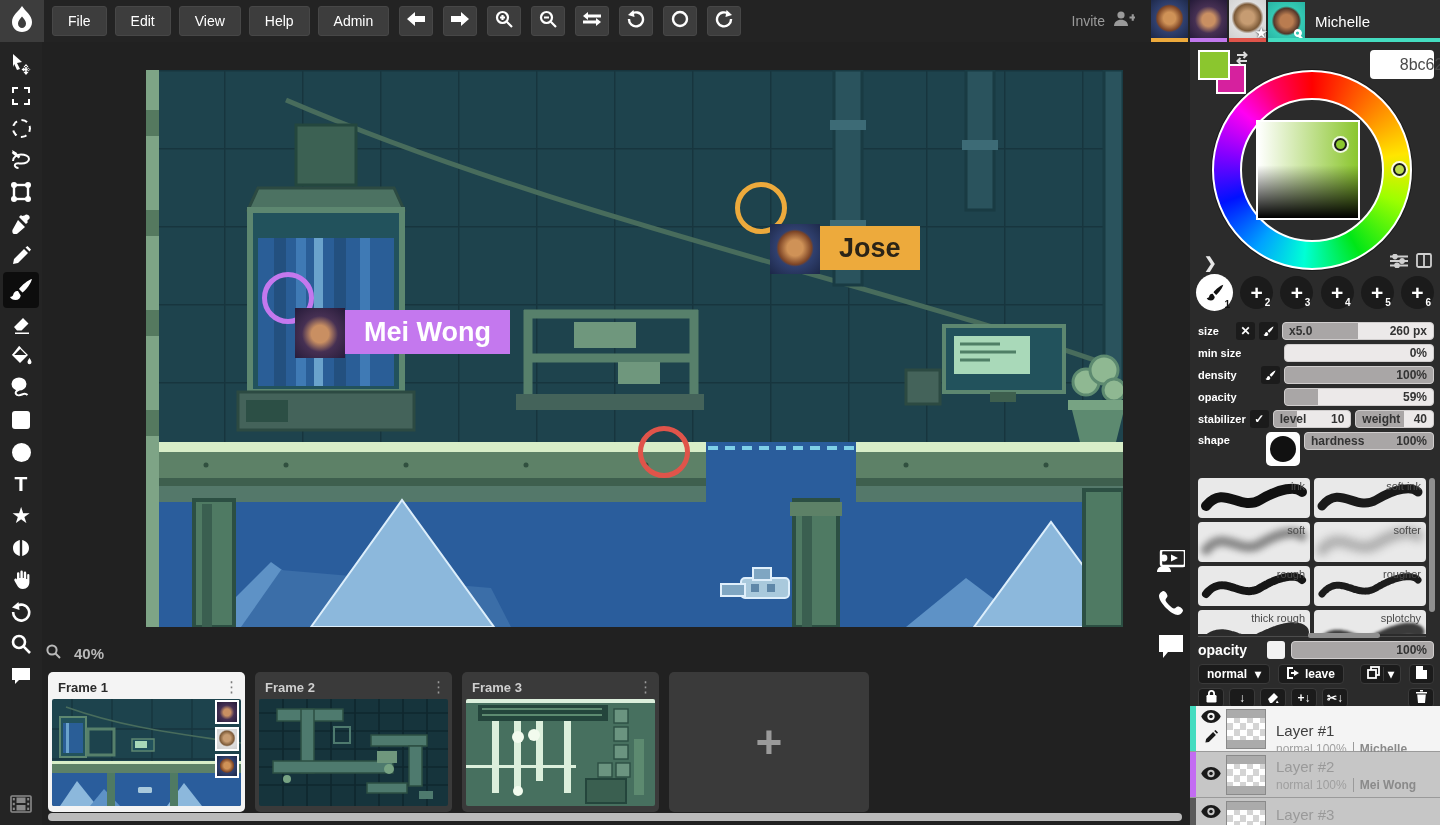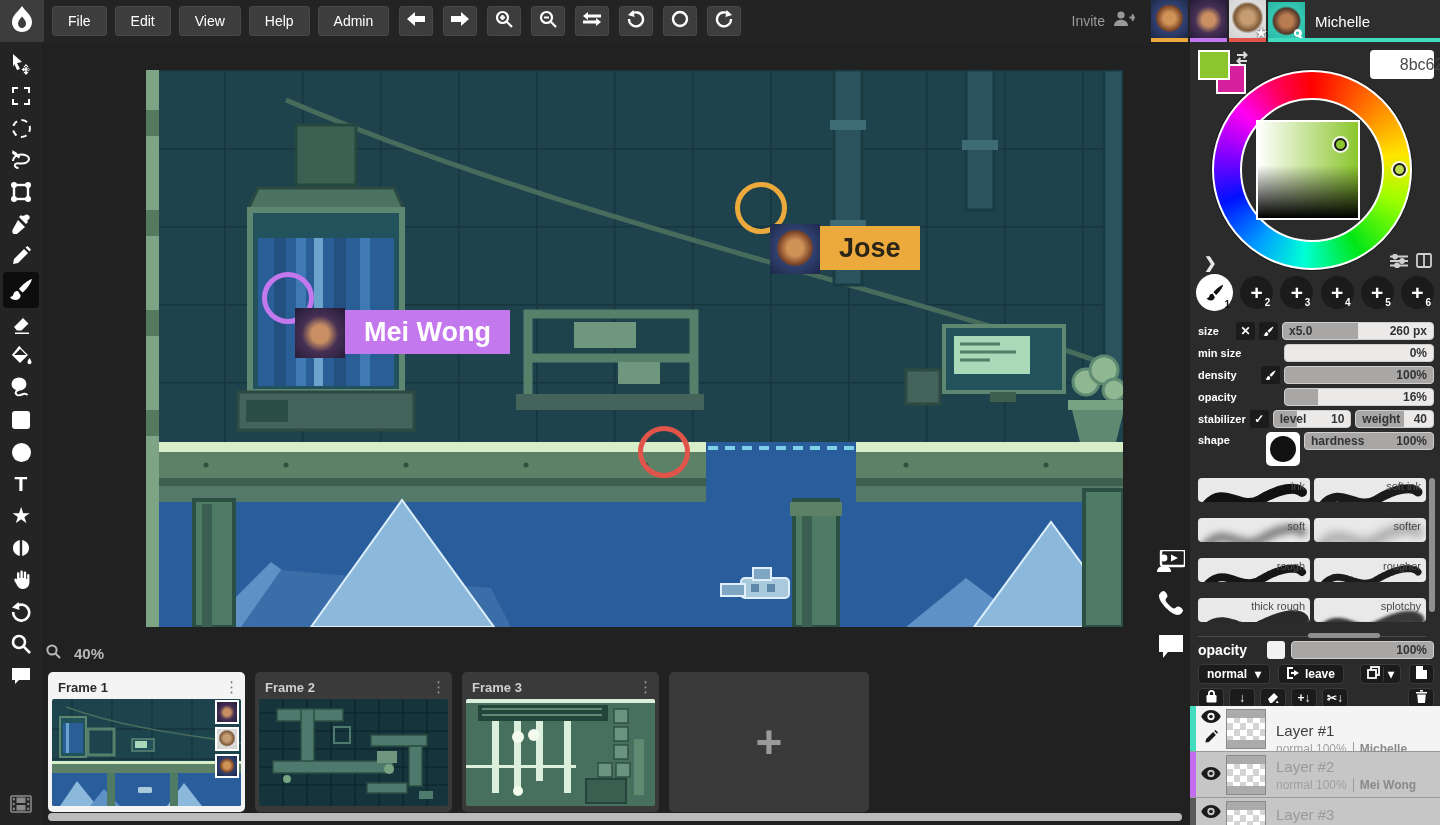--- a/index.html
+++ b/index.html
@@ -97,21 +97,21 @@
     display:flex; align-items:center; justify-content:center; flex:0 0 auto; }
   .slider { position:relative; height:18px; background:#ece9e9; border-radius:4px; overflow:hidden; flex:1; border:1px solid #d0cdcd;}
   .slider .fill { position:absolute; left:0; top:0; bottom:0; background:#a9a6a6; }
   .slider .lv { position:absolute; left:6px; top:0; line-height:17px; font-size:12px; color:#333; font-weight:bold;}
   .slider .rv { position:absolute; right:6px; top:0; line-height:17px; font-size:12px; color:#333; font-weight:bold;}
   .shape-sw { width:34px; height:34px; background:#fff; border-radius:5px; display:flex; align-items:center; justify-content:center; flex:0 0 auto;}
   .shape-sw i { width:26px; height:26px; background:#111; border-radius:50%; }
 
   .presets { position:absolute; left:8px; top:436px; width:228px; height:156px; overflow:hidden;
     display:grid; grid-template-columns:112px 112px; gap:4px; }
-  .pcard { height:24px; background:#e9e9e9; border-radius:4px; position:relative; overflow:hidden; }
+  .pcard { height:40px; background:#e9e9e9; border-radius:4px; position:relative; overflow:hidden; }
   .pcard .pname { position:absolute; right:5px; top:2px; font-size:11px; color:#4a4a4a; }
   .pcard svg { position:absolute; left:0; top:0; }
   .presets-sb { position:absolute; left:239px; top:436px; width:6px; height:134px; background:#8f8f8f; border-radius:3px; }
   .pdivider { position:absolute; left:8px; top:594px; width:228px; border-top:1px solid #4d4d4d; }
   .phandle { position:absolute; left:118px; top:591px; width:72px; height:5px; background:#8f8f8f; border-radius:3px; }
 
   .oprow { position:absolute; left:8px; top:598px; width:236px; display:flex; align-items:center; gap:6px; height:20px;}
   .oprow .slabel { font-size:14px; }
   .wsw { width:18px; height:18px; background:#f2f2f2; border-radius:3px; flex:0 0 auto; margin-left:14px;}
 
@@ -659,21 +659,21 @@
         </span>
       <div class="slider">
         <div class="fill" style="width:100%"></div>
         <span class="rv">100%</span>
       </div>
     </div>
     <div class="srow">
       <span class="slabel" style="width:82px">opacity</span>
       <div class="slider">
         <div class="fill" style="width:22%"></div>
-        <span class="rv">16%</span>
+        <span class="rv">59%</span>
       </div>
     </div>
     <div class="srow">
       <span class="slabel">stabilizer</span>
       <span class="sbtn">✓</span>
       <div class="slider" style="flex:1">
         <div class="fill" style="width:30%"></div>
         <span class="lv">level</span>
         <span class="rv">10</span>
       </div>

